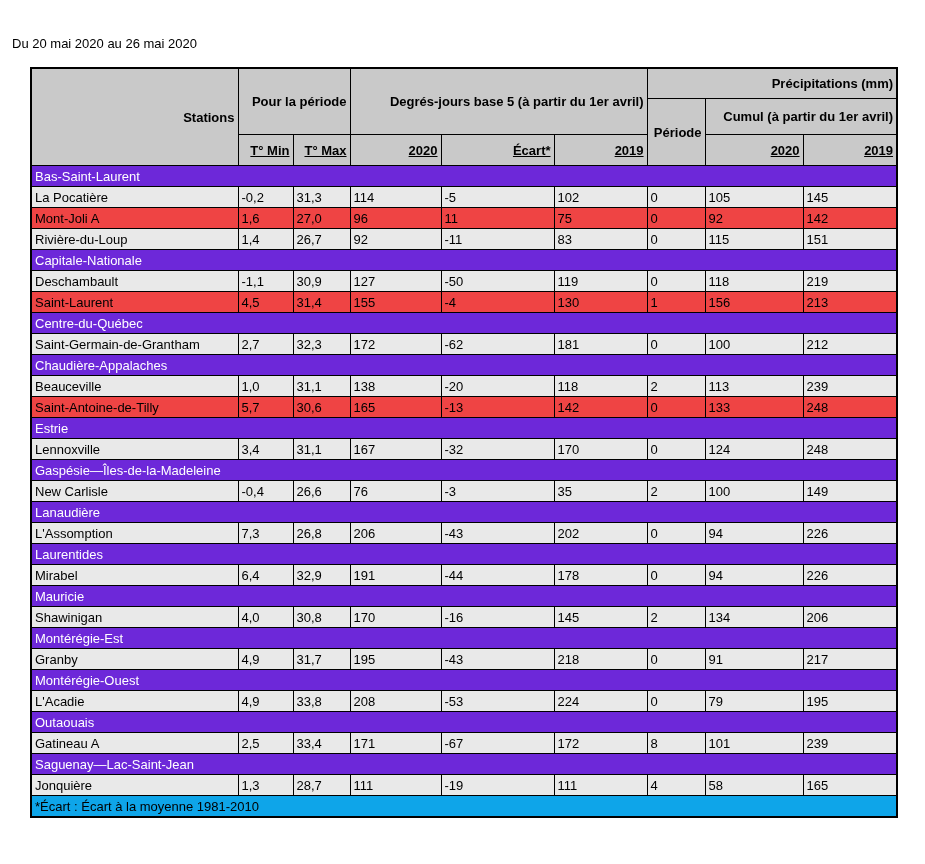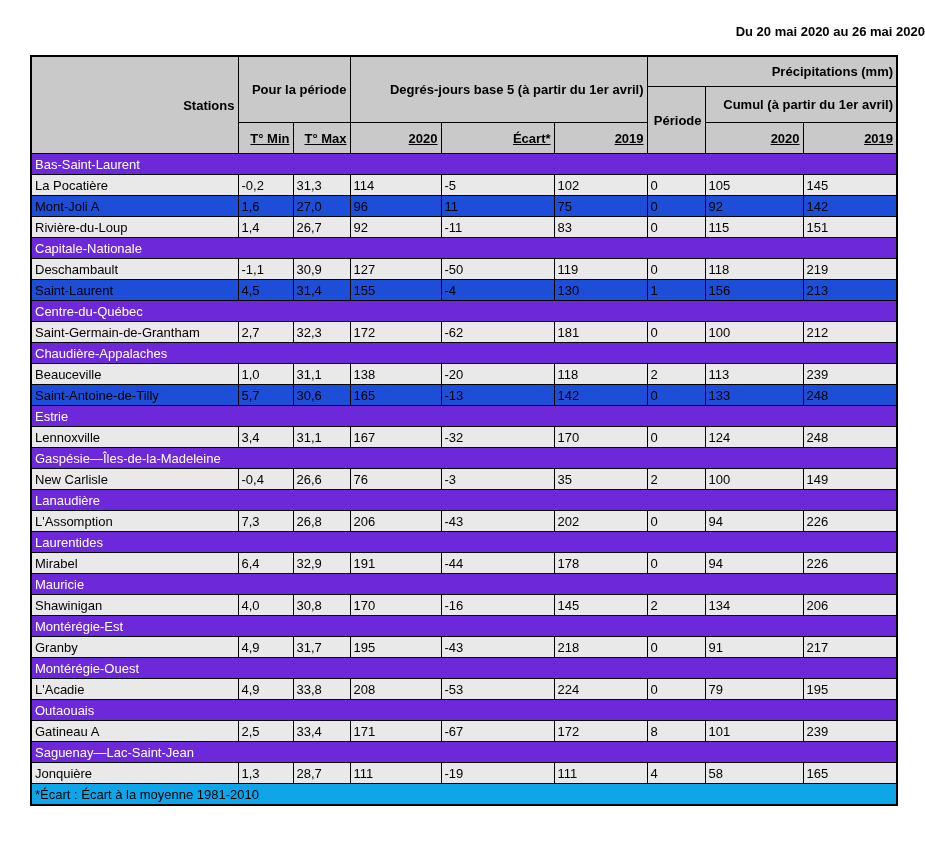--- a/index.html
+++ b/index.html
@@ -17,25 +17,25 @@
     overflow: hidden;
   }
   .title {
     margin: 0;
     padding-top: 4px;
     text-align: center;
     font-size: 22px;
     font-weight: bold;
   }
   .subtitle {
-    margin: 0;
+    margin: 12px;
     padding-top: 24px;
-    text-align: right;
+    text-align: left;
     font-size: 13px;
-    font-weight: bold;
+    font-weight: normal;
   }
   table.summary {
     border-collapse: collapse;
     table-layout: fixed;
     margin: 16px 0 0 30px;
     width: 866px;
     border: 2px solid #000000;
   }
   table.summary th, table.summary td {
     border: 1px solid #000000;
@@ -54,21 +54,21 @@
   tr.hrow1 th { height: 25px; }
   tr.hrow2 th { height: 31px; }
   tr.hrow3 th { height: 26px; text-decoration: underline; }
   tbody td { height: 16px; }
   tr.region-row td {
     background: #6d28d9;
     color: #ffffff;
     font-weight: normal;
   }
   tr.station-row.odd td { background: #e9e9e9; }
-  tr.station-row.even td { background: #1d4ed8; }
+  tr.station-row.even td { background: #ef4444; }
   tr.footnote-row td {
     background: #0ea5e9;
   }
 </style>
 </head>
 <body>
 
 <div class="page">
   <h2 class="subtitle">Du 20 mai 2020 au 26 mai 2020</h2>
 

